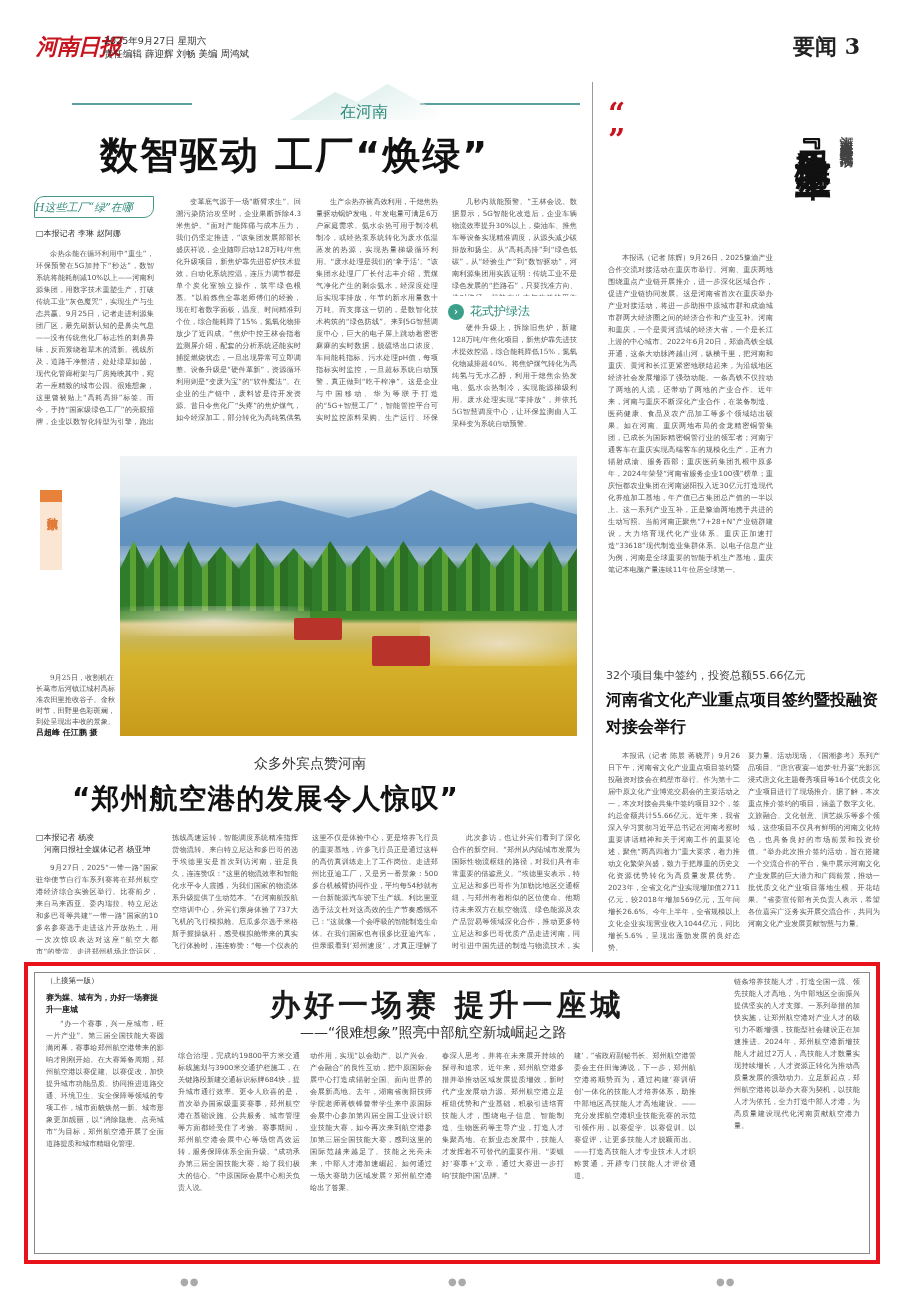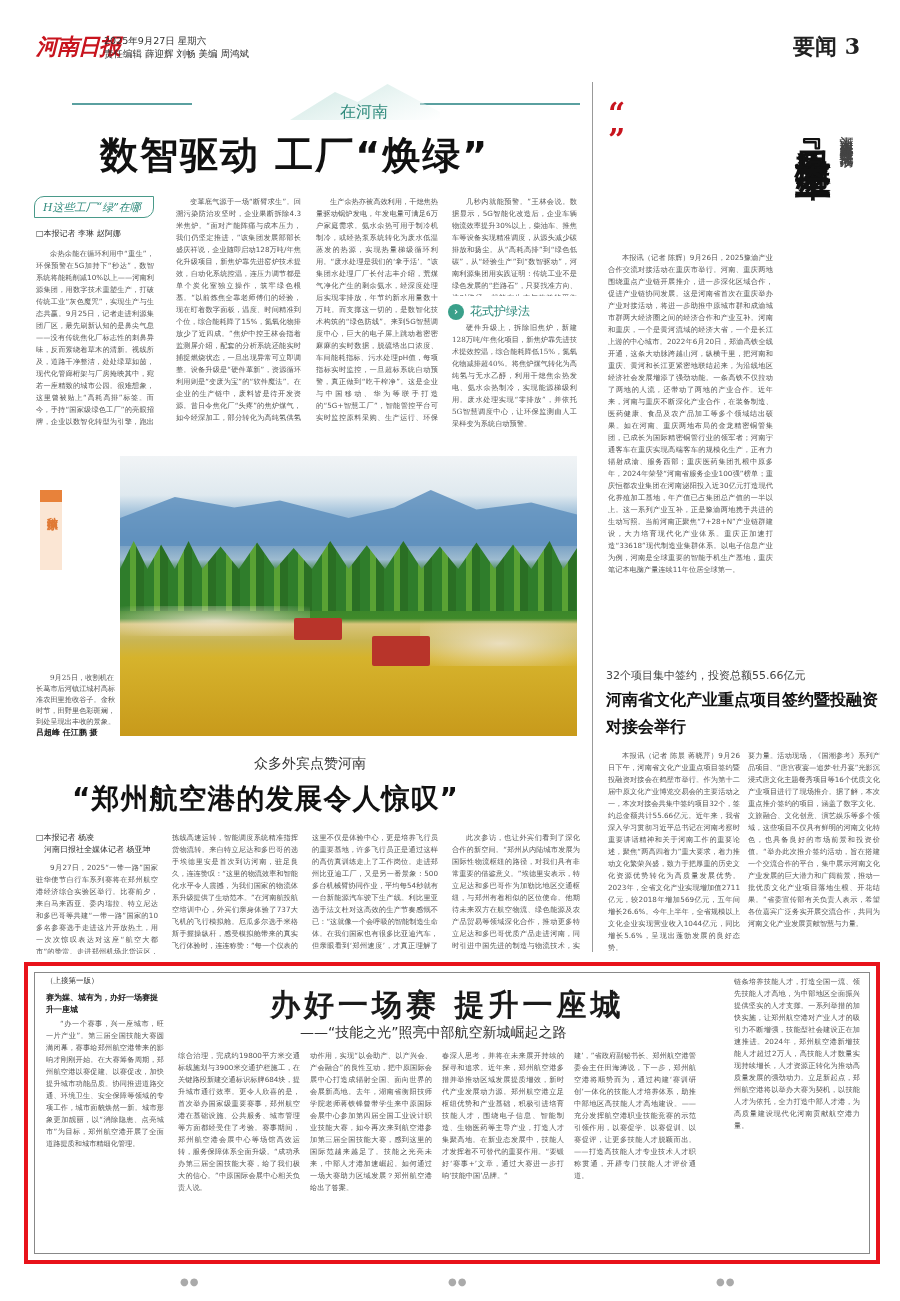--- a/index.html
+++ b/index.html
@@ -9,21 +9,21 @@
   .masthead-logo { left: 36px; top: 32px; font-family: "DejaVu Serif", serif; font-size: 22px; color: #c8141e; font-weight: bold; font-style: italic; letter-spacing: -1px; }
   .masthead-meta { left: 104px; top: 34px; font-size: 9.5px; line-height: 13px; color: #333; }
   .page-label { right: 40px; top: 32px; font-family: "DejaVu Serif", serif; font-weight: bold; font-size: 22px; color: #222; }
   .rule { height: 2px; background: #5aa0a0; }
   .theme-banner { left: 200px; top: 78px; width: 240px; height: 50px; }
   .theme-main { font-family: "DejaVu Serif", serif; font-style: italic; font-weight: bold; color: #2f8a7c; font-size: 26px; position: absolute; left: 0; top: 0; }
   .theme-sub { position: absolute; left: 140px; top: 24px; color: #2f8a7c; font-size: 16px; }
   .mountain { position: absolute; left: 90px; top: 2px; width: 150px; height: 40px; background: linear-gradient(160deg, #bfe0da 0%, #e8f4f2 60%, transparent 100%); clip-path: polygon(0 100%, 30% 30%, 45% 55%, 65% 10%, 100% 80%, 100% 100%); opacity: .8; }
   .headline1 { left: 100px; top: 130px; font-size: 38px; font-weight: bold; color: #111; letter-spacing: 2px; }
   .col-text { font-size: 7.2px; line-height: 12px; color: #555; text-align: justify; overflow: hidden; }
-  .tag-box { left: 34px; top: 196px; width: 120px; height: 22px; border: 1.5px solid #4a9a8a; border-radius: 10px 0 10px 0; font-style: italic; color: #2f8a7c; font-size: 11px; padding: 3px 8px; font-family: "DejaVu Serif", serif; }
+  .tag-box { left: 34px; top: 196px; width: 120px; height: 22px; border: 1.5px solid #4a9a8a; border-radius: 10px 0 10px 0; font-style: italic; color: #2f8a7c; font-size: 11px; padding: 3px 0; font-family: "DejaVu Serif", serif; }
   .byline { font-size: 8px; color: #333; }
   .huashi { left: 448px; top: 303px; font-size: 12px; color: #2f8a7c; display: flex; align-items: center; gap: 6px; }
   .huashi-icon { width: 16px; height: 16px; border-radius: 50%; background: #3aa08a; color: #fff; font-size: 10px; display: flex; align-items: center; justify-content: center; font-weight: bold; }
   .photo { left: 120px; top: 456px; width: 457px; height: 280px; overflow: hidden; }
   .sky { position: absolute; left: 0; top: 0; width: 100%; height: 100%; background: linear-gradient(#f1f4f6 0%, #dfe9ef 14%, #a6c4dc 20%, #6d98c0 30%, #9dbbd0 37%, #2e7a2c 42%, #3f8a2a 58%, #d9c57a 60%, #c9b552 66%, #d6b32c 72%, #c89a1b 100%); }
   .hills { position: absolute; left: 0; top: 20px; width: 100%; height: 70px; background: #5e8fbd; clip-path: polygon(0 60%, 12% 30%, 25% 45%, 35% 35%, 50% 60%, 60% 45%, 68% 20%, 78% 48%, 90% 38%, 100% 55%, 100% 100%, 0 100%); opacity: .85; }
   .trees { position: absolute; left: 0; top: 85px; width: 100%; height: 70px; background: repeating-linear-gradient(90deg, #2f7d2b 0 10px, #5aa234 10px 16px, #2a6f24 16px 24px); clip-path: polygon(0 40%, 3% 0, 6% 40%, 9% 5%, 12% 40%, 15% 0, 18% 40%, 22% 8%, 26% 40%, 30% 2%, 34% 40%, 38% 10%, 42% 40%, 46% 0, 50% 40%, 54% 6%, 58% 40%, 62% 0, 66% 40%, 70% 8%, 74% 40%, 78% 2%, 82% 40%, 86% 5%, 90% 40%, 94% 0, 97% 40%, 100% 10%, 100% 100%, 0 100%); }
   .harvester { position: absolute; background: #b8342a; border-radius: 2px; }
   .dust { position: absolute; background: radial-gradient(ellipse, rgba(240,230,210,.85), rgba(240,230,210,0)); }
   .tab-vertical { left: 40px; top: 490px; width: 22px; height: 80px; background: #fbe6d4; }
@@ -119,21 +119,21 @@
 <div class="abs headline3">河南省文化产业重点项目签约暨投融资对接会举行</div>
 <div class="abs col-text" style="left:608px;top:750px;width:132px;height:204px;text-indent:14px;">本报讯（记者 陈晨 蒋晓芹）9月26日下午，河南省文化产业重点项目签约暨投融资对接会在鹤壁市举行。作为第十二届中原文化产业博览交易会的主要活动之一，本次对接会共集中签约项目32个，签约总金额共计55.66亿元。近年来，我省深入学习贯彻习近平总书记在河南考察时重要讲话精神和关于河南工作的重要论述，聚焦“两高四着力”重大要求，着力推动文化繁荣兴盛，致力于把厚重的历史文化资源优势转化为高质量发展优势。2023年，全省文化产业实现增加值2711亿元，较2018年增加569亿元，五年间增长26.6%。今年上半年，全省规模以上文化企业实现营业收入1044亿元，同比增长5.6%，呈现出蓬勃发展的良好态势。</div>
 <div class="abs col-text" style="left:748px;top:750px;width:132px;height:204px;">要力量。活动现场，《国潮参考》系列产品项目、“唐宫夜宴—追梦·牡丹宴”光影沉浸式唐文化主题餐秀项目等16个优质文化产业项目进行了现场推介。据了解，本次重点推介签约的项目，涵盖了数字文化、文旅融合、文化创意、演艺娱乐等多个领域，这些项目不仅具有鲜明的河南文化特色，也具备良好的市场前景和投资价值。“举办此次推介签约活动，旨在搭建一个交流合作的平台，集中展示河南文化产业发展的巨大潜力和广阔前景，推动一批优质文化产业项目落地生根、开花结果。”省委宣传部有关负责人表示，希望各位嘉宾广泛务实开展交流合作，共同为河南文化产业发展贡献智慧与力量。</div>
 
 <div class="abs red-frame">
   <div class="inner-frame"></div>
 </div>
 <div class="abs byline" style="left:46px;top:976px;font-size:7.5px;">（上接第一版）</div>
 <div class="abs sec-head" style="left:46px;top:992px;width:118px;">赛为媒、城有为，办好一场赛提升一座城</div>
 <div class="abs headline4">办好一场赛 提升一座城</div>
-<div class="abs subhead4">——“技能之光”照亮中部航空新城崛起之路</div>
+<div class="abs subhead4">——“很难想象”照亮中部航空新城崛起之路</div>
 <div class="abs col-text" style="left:46px;top:1018px;width:118px;height:235px;text-indent:14px;">“办一个赛事，兴一座城市，旺一片产业”。第三届全国技能大赛圆满闭幕，赛事给郑州航空港带来的影响才刚刚开始。在大赛筹备周期，郑州航空港以赛促建、以赛促改，加快提升城市功能品质。协同推进道路交通、环境卫生、安全保障等领域的专项工作，城市面貌焕然一新。城市形象更加靓丽，以“消除隐患、点亮城市”为目标，郑州航空港开展了全面道路提质和城市精细化管理。</div>
 <div class="abs col-text" style="left:178px;top:1050px;width:122px;height:203px;">综合治理，完成约19800平方米交通标线施划与3900米交通护栏施工，在关键路段新建交通标识标牌684块，提升城市通行效率。更令人欣喜的是，首次举办国家级重要赛事，郑州航空港在基础设施、公共服务、城市管理等方面都经受住了考验。赛事期间，郑州航空港会展中心等场馆高效运转，服务保障体系全面升级。“成功承办第三届全国技能大赛，给了我们极大的信心。”中原国际会展中心相关负责人说。</div>
 <div class="abs col-text" style="left:310px;top:1050px;width:122px;height:203px;">动作用，实现“以会助产、以产兴会、产会融合”的良性互动，把中原国际会展中心打造成辐射全国、面向世界的会展新高地。去年，湖南省衡阳技师学院老师蒋铁锋曾带学生来中原国际会展中心参加第四届全国工业设计职业技能大赛，如今再次来到航空港参加第三届全国技能大赛，感到这里的国际范越来越足了。技能之光亮未来，中部人才港加速崛起。如何通过一场大赛助力区域发展？郑州航空港给出了答案。</div>
 <div class="abs col-text" style="left:442px;top:1050px;width:122px;height:203px;">春深人思考，并将在未来展开持续的探寻和追求。近年来，郑州航空港多措并举推动区域发展提质增效，新时代产业发展动力源。郑州航空港立足枢纽优势和产业基础，积极引进培育技能人才，围绕电子信息、智能制造、生物医药等主导产业，打造人才集聚高地。在新业态发展中，技能人才发挥着不可替代的重要作用。“要锻好‘赛事+’文章，通过大赛进一步打响‘技能中国’品牌。”</div>
 <div class="abs col-text" style="left:574px;top:1050px;width:122px;height:203px;">建’，”省政府副秘书长、郑州航空港管委会主任田海涛说，下一步，郑州航空港将顺势而为，通过构建‘赛训研创’一体化的技能人才培养体系，助推中部地区高技能人才高地建设。——充分发挥航空港职业技能竞赛的示范引领作用，以赛促学、以赛促训、以赛促评，让更多技能人才脱颖而出。——打造高技能人才专业技术人才职称贯通，开辟专门技能人才评价通道。</div>
 <div class="abs col-text" style="left:734px;top:976px;width:126px;height:277px;">链条培养技能人才，打造全国一流、领先技能人才高地，为中部地区全面振兴提供坚实的人才支撑。一系列举措的加快实施，让郑州航空港对产业人才的吸引力不断增强，技能型社会建设正在加速推进。2024年，郑州航空港新增技能人才超过2万人，高技能人才数量实现持续增长，人才资源正转化为推动高质量发展的强劲动力。立足新起点，郑州航空港将以举办大赛为契机，以技能人才为依托，全力打造中部人才港，为高质量建设现代化河南贡献航空港力量。</div>
 
 <div class="abs dots" style="left:180px;">●●</div>
 <div class="abs dots" style="left:448px;">●●</div>
 <div class="abs dots" style="left:716px;">●●</div>

